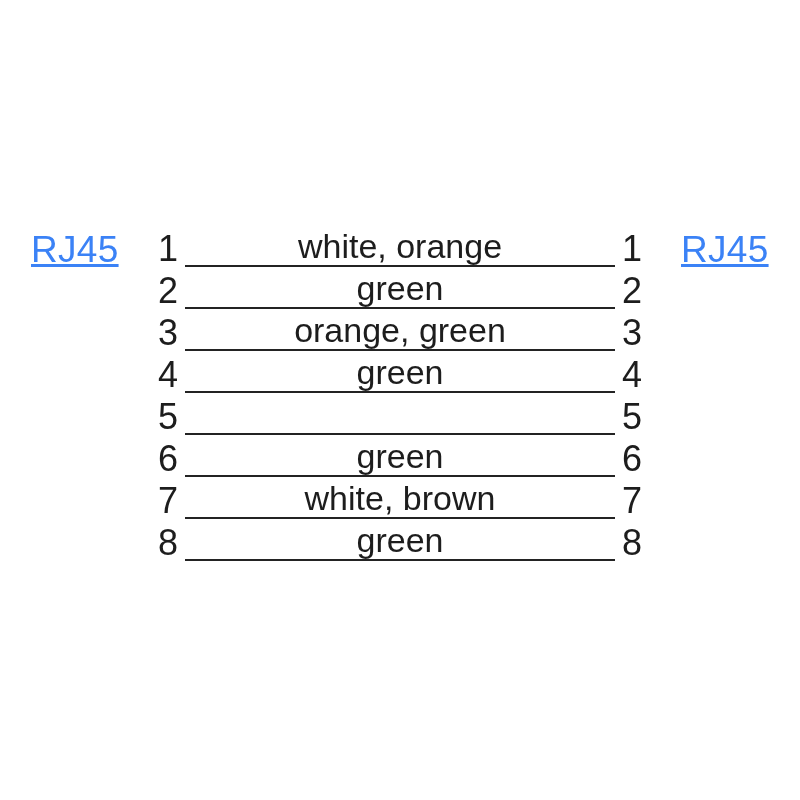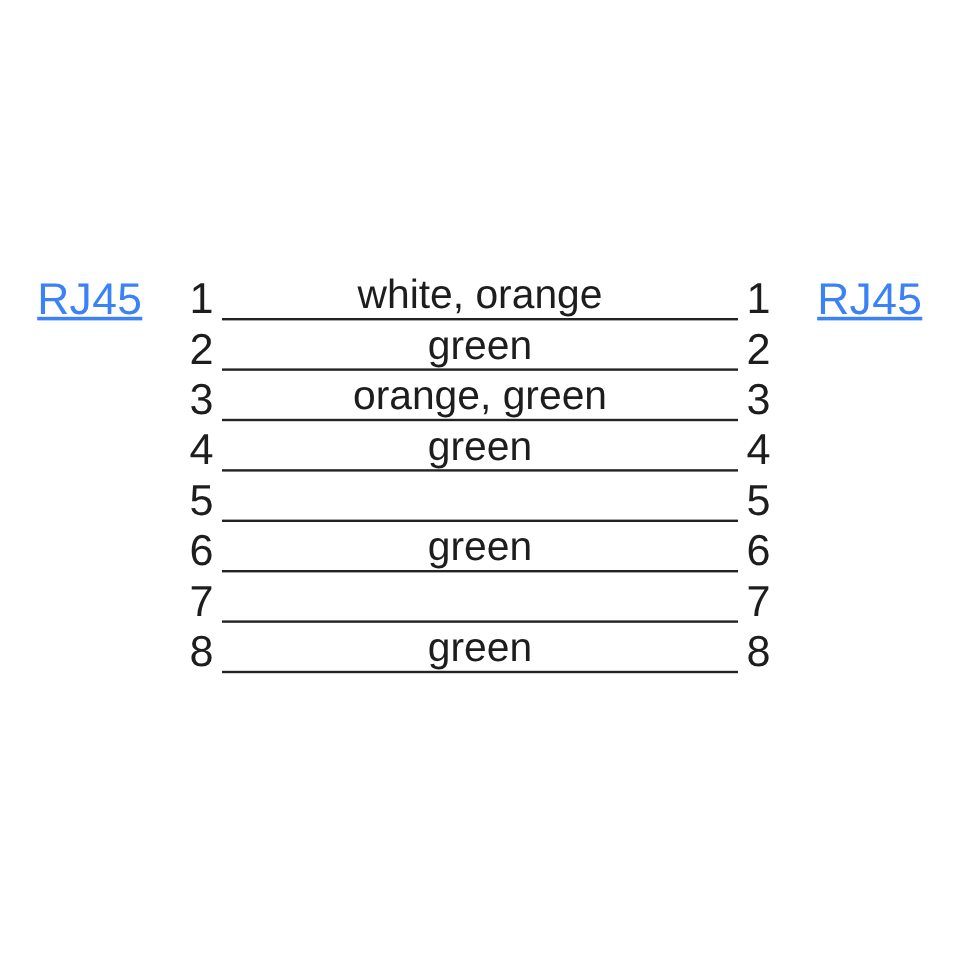--- a/index.html
+++ b/index.html
@@ -135,20 +135,21 @@
         <div class="pin-number left">5</div>
         <div class="pin-number right">5</div>
       </div>
       <div class="pin-row" style="top: 435px;">
         <div class="wire-label">green</div>
         <div class="conductor-line" style="background: rgb(35, 35, 35);"></div>
         <div class="pin-number left">6</div>
         <div class="pin-number right">6</div>
       </div>
       <div class="pin-row" style="top: 477px;">
+        <div class="wire-label">white, brown</div>
         <div class="conductor-line" style="background: rgb(35, 35, 35);"></div>
         <div class="pin-number left">7</div>
         <div class="pin-number right">7</div>
       </div>
       <div class="pin-row" style="top: 519px;">
         <div class="wire-label">green</div>
         <div class="conductor-line" style="background: rgb(35, 35, 35);"></div>
         <div class="pin-number left">8</div>
         <div class="pin-number right">8</div>
       </div>

